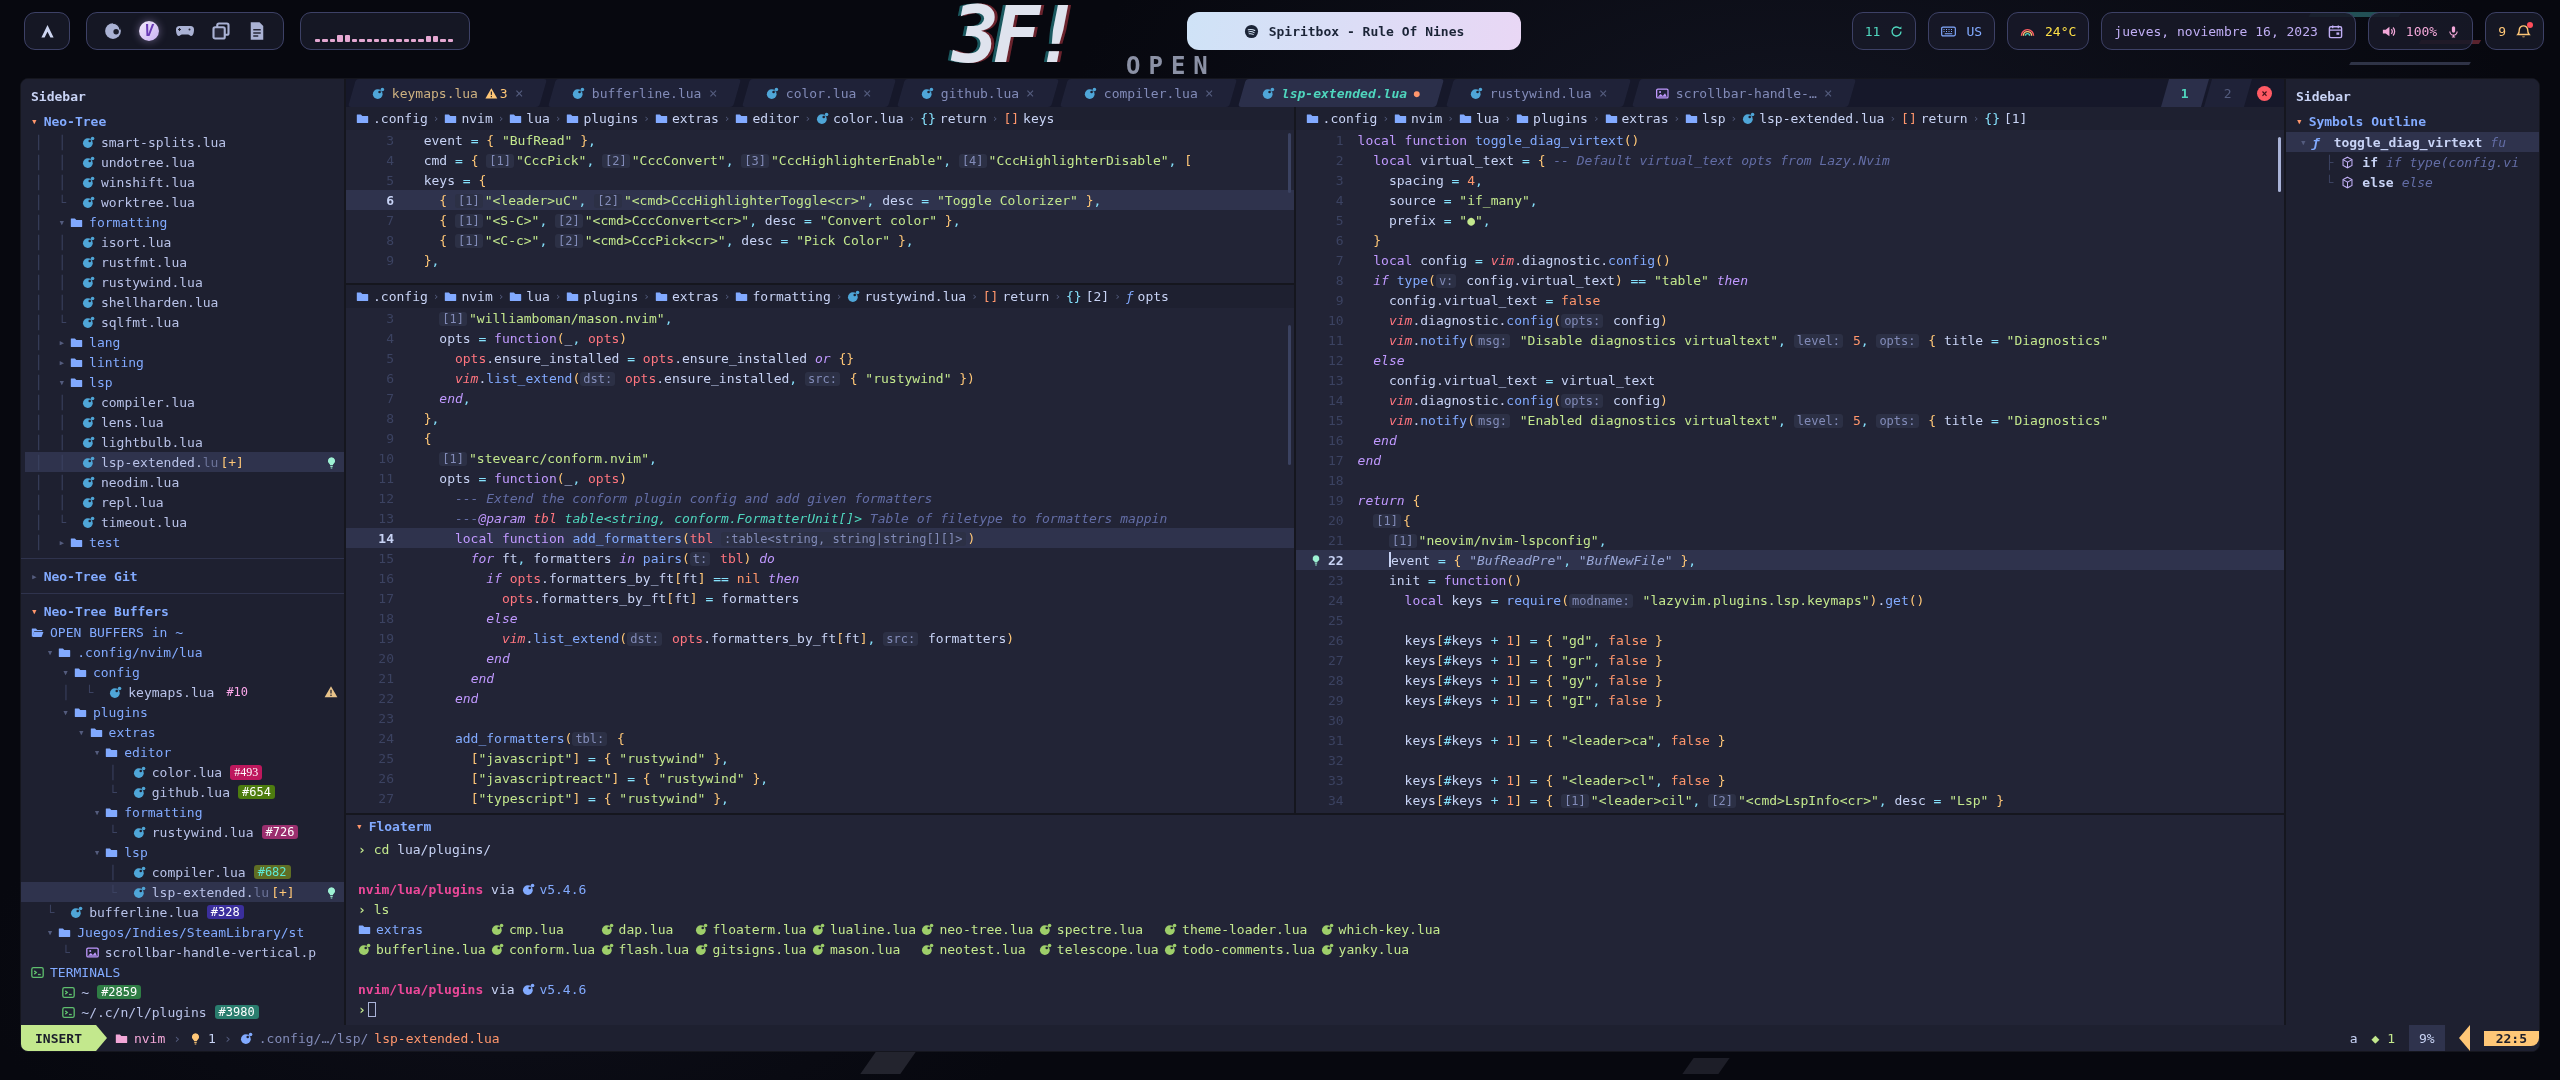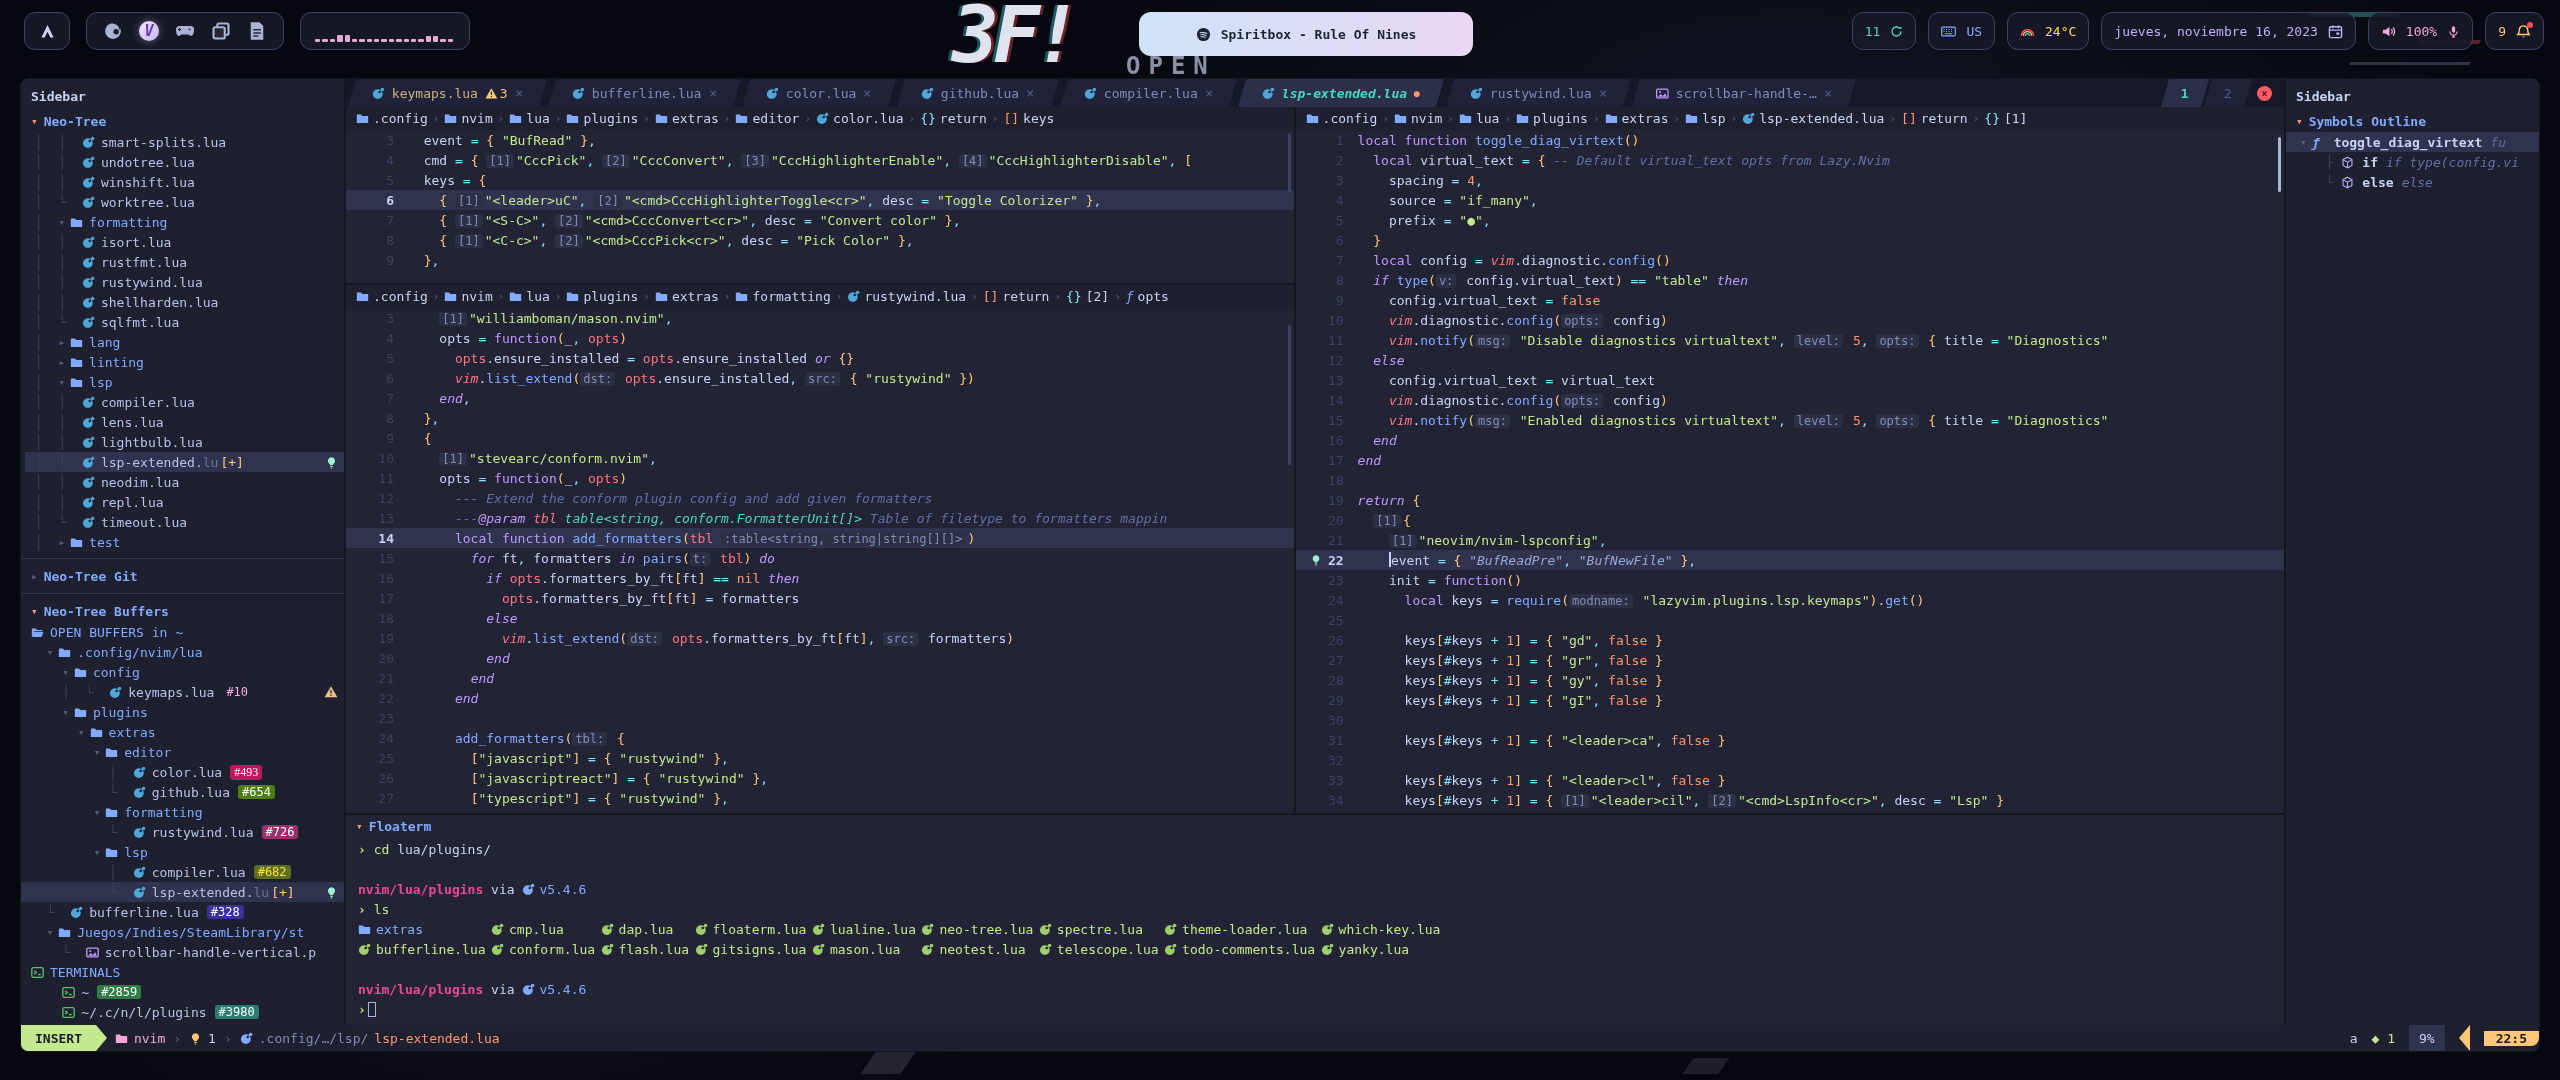--- a/index.html
+++ b/index.html
@@ -23,21 +23,21 @@
   .topbar { position:absolute; left:24px; right:16px; top:12px; height:38px; display:flex; align-items:stretch; gap:16px; }
   .tb-box { background:rgba(24,25,40,.88); border:1px solid #3d4166; border-radius:11px;
     display:flex; align-items:center; padding:0 12px; gap:10px; }
   .tb-launcher { width:46px; justify-content:center; color:#cdd5f0; }
   .tb-ws { gap:16px; padding:0 16px; color:#aab2d4; }
   .tb-ws .ws { width:20px; height:20px; display:flex; align-items:center; justify-content:center; }
   .ws-active { width:30px; height:30px; border-radius:50%; background:linear-gradient(135deg,#f2e9fc,#c9b1f2);
     color:#6a3bb5; font-weight:bold; font-style:italic; font-size:15px; box-shadow:0 0 8px #c9b1f277; }
   .tb-viz { width:170px; align-items:flex-end; padding:0 14px 7px; gap:0; }
   .tb-viz .vbar { width:7px; margin-right:2px; background:#e5a8d2; border-radius:1px; }
-  .tb-music { position:absolute; left:1115px; top:0; height:44px; width:334px; border-radius:12px;
+  .tb-music { position:absolute; left:1163px; top:0; height:38px; width:334px; border-radius:12px;
     background:linear-gradient(100deg,#cfe3f7,#e9d7f5); color:#1b2437; font-weight:bold;
     display:flex; align-items:center; justify-content:center; gap:10px; }
   .tb-music .ico { color:#1b2437; }
   .tb-right { margin-left:auto; display:flex; gap:12px; }
   .c-teal { color:#4fd6be; } .c-blue { color:#82aaff; } .c-red { color:#fde047; }
   .c-lav { color:#c0aef5; } .c-pink { color:#f2a7d8; } .c-yellow { color:#ffc777; }
   .c-green { color:#c3e88d; } .c-orange { color:#ff966c; } .c-dim { color:#828bb8; }
   .ico { display:inline-block; width:15px; height:15px; }
   .ico svg { width:100%; height:100%; display:block; }
   .ico-sm { width:13px; height:13px; }
@@ -460,21 +460,21 @@
                 <circle cx="13" cy="3" r="2.2" fill="currentColor"></circle>
                 <circle cx="9.5" cy="6.2" r="1.6" fill="#1e2030"></circle>
               </svg></span><span class="t-file">rustywind.lua</span><span class="t-badge" style="background: rgb(155, 47, 110); color: rgb(255, 255, 255);">#726</span></div>
           <div class="tree-row"><span class="guide">&nbsp;&nbsp;&nbsp;&nbsp;&nbsp;&nbsp;&nbsp;&nbsp;</span><span class="chev-g" style="margin-right: 5px;">▾</span><span class="ico ico-sm ico-folder " style="margin-right: 6px;"><svg viewBox="0 0 16 16">
                 <path d="M1.5 3h4.5l1.8 2h6.7a.5.5 0 0 1 .5.5V13a.5.5 0 0 1-.5.5h-13A.5.5 0 0 1 1 13V3.5a.5.5 0 0 1 .5-.5z" fill="currentColor"></path>
               </svg></span><span class="t-dir">lsp</span></div>
           <div class="tree-row"><span class="guide">&nbsp;&nbsp;&nbsp;&nbsp;&nbsp;&nbsp;&nbsp;&nbsp;&nbsp;&nbsp;│&nbsp;&nbsp;</span><span class="ico ico-sm ico-lua-t " style="margin-right: 6px;"><svg viewBox="0 0 16 16">
                 <circle cx="7.2" cy="8.8" r="6" fill="currentColor"></circle>
                 <circle cx="13" cy="3" r="2.2" fill="currentColor"></circle>
                 <circle cx="9.5" cy="6.2" r="1.6" fill="#1e2030"></circle>
-              </svg></span><span class="t-file">compiler.lua</span><span class="t-badge" style="background: rgb(95, 110, 36); color: #fde047;">#682</span></div>
+              </svg></span><span class="t-file">compiler.lua</span><span class="t-badge" style="background: rgb(95, 110, 36); color: #5eead4;">#682</span></div>
           <div class="tree-row sel"><span class="guide">&nbsp;&nbsp;&nbsp;&nbsp;&nbsp;&nbsp;&nbsp;&nbsp;&nbsp;&nbsp;└&nbsp;&nbsp;</span><span class="ico ico-sm ico-lua-t " style="margin-right: 6px;"><svg viewBox="0 0 16 16">
                 <circle cx="7.2" cy="8.8" r="6" fill="currentColor"></circle>
                 <circle cx="13" cy="3" r="2.2" fill="currentColor"></circle>
                 <circle cx="9.5" cy="6.2" r="1.6" fill="#1e2030"></circle>
               </svg></span><span class="t-file">lsp-extended.</span><span class="t-dim">lu</span><span class="t-plus">[+]</span><span class="t-bulb ico"><svg viewBox="0 0 16 16">
                 <path d="M8 1.5a4.5 4.5 0 0 1 2.5 8.2c-.5.4-.8 1-.8 1.6H6.3c0-.6-.3-1.2-.8-1.6A4.5 4.5 0 0 1 8 1.5z" fill="currentColor"></path>
                 <path d="M6.5 13h3M7 14.8h2" stroke="currentColor" stroke-width="1.2"></path>
               </svg></span></div>
           <div class="tree-row"><span class="guide">&nbsp;&nbsp;└&nbsp;&nbsp;</span><span class="ico ico-sm ico-lua-t " style="margin-right: 6px;"><svg viewBox="0 0 16 16">
                 <circle cx="7.2" cy="8.8" r="6" fill="currentColor"></circle>

